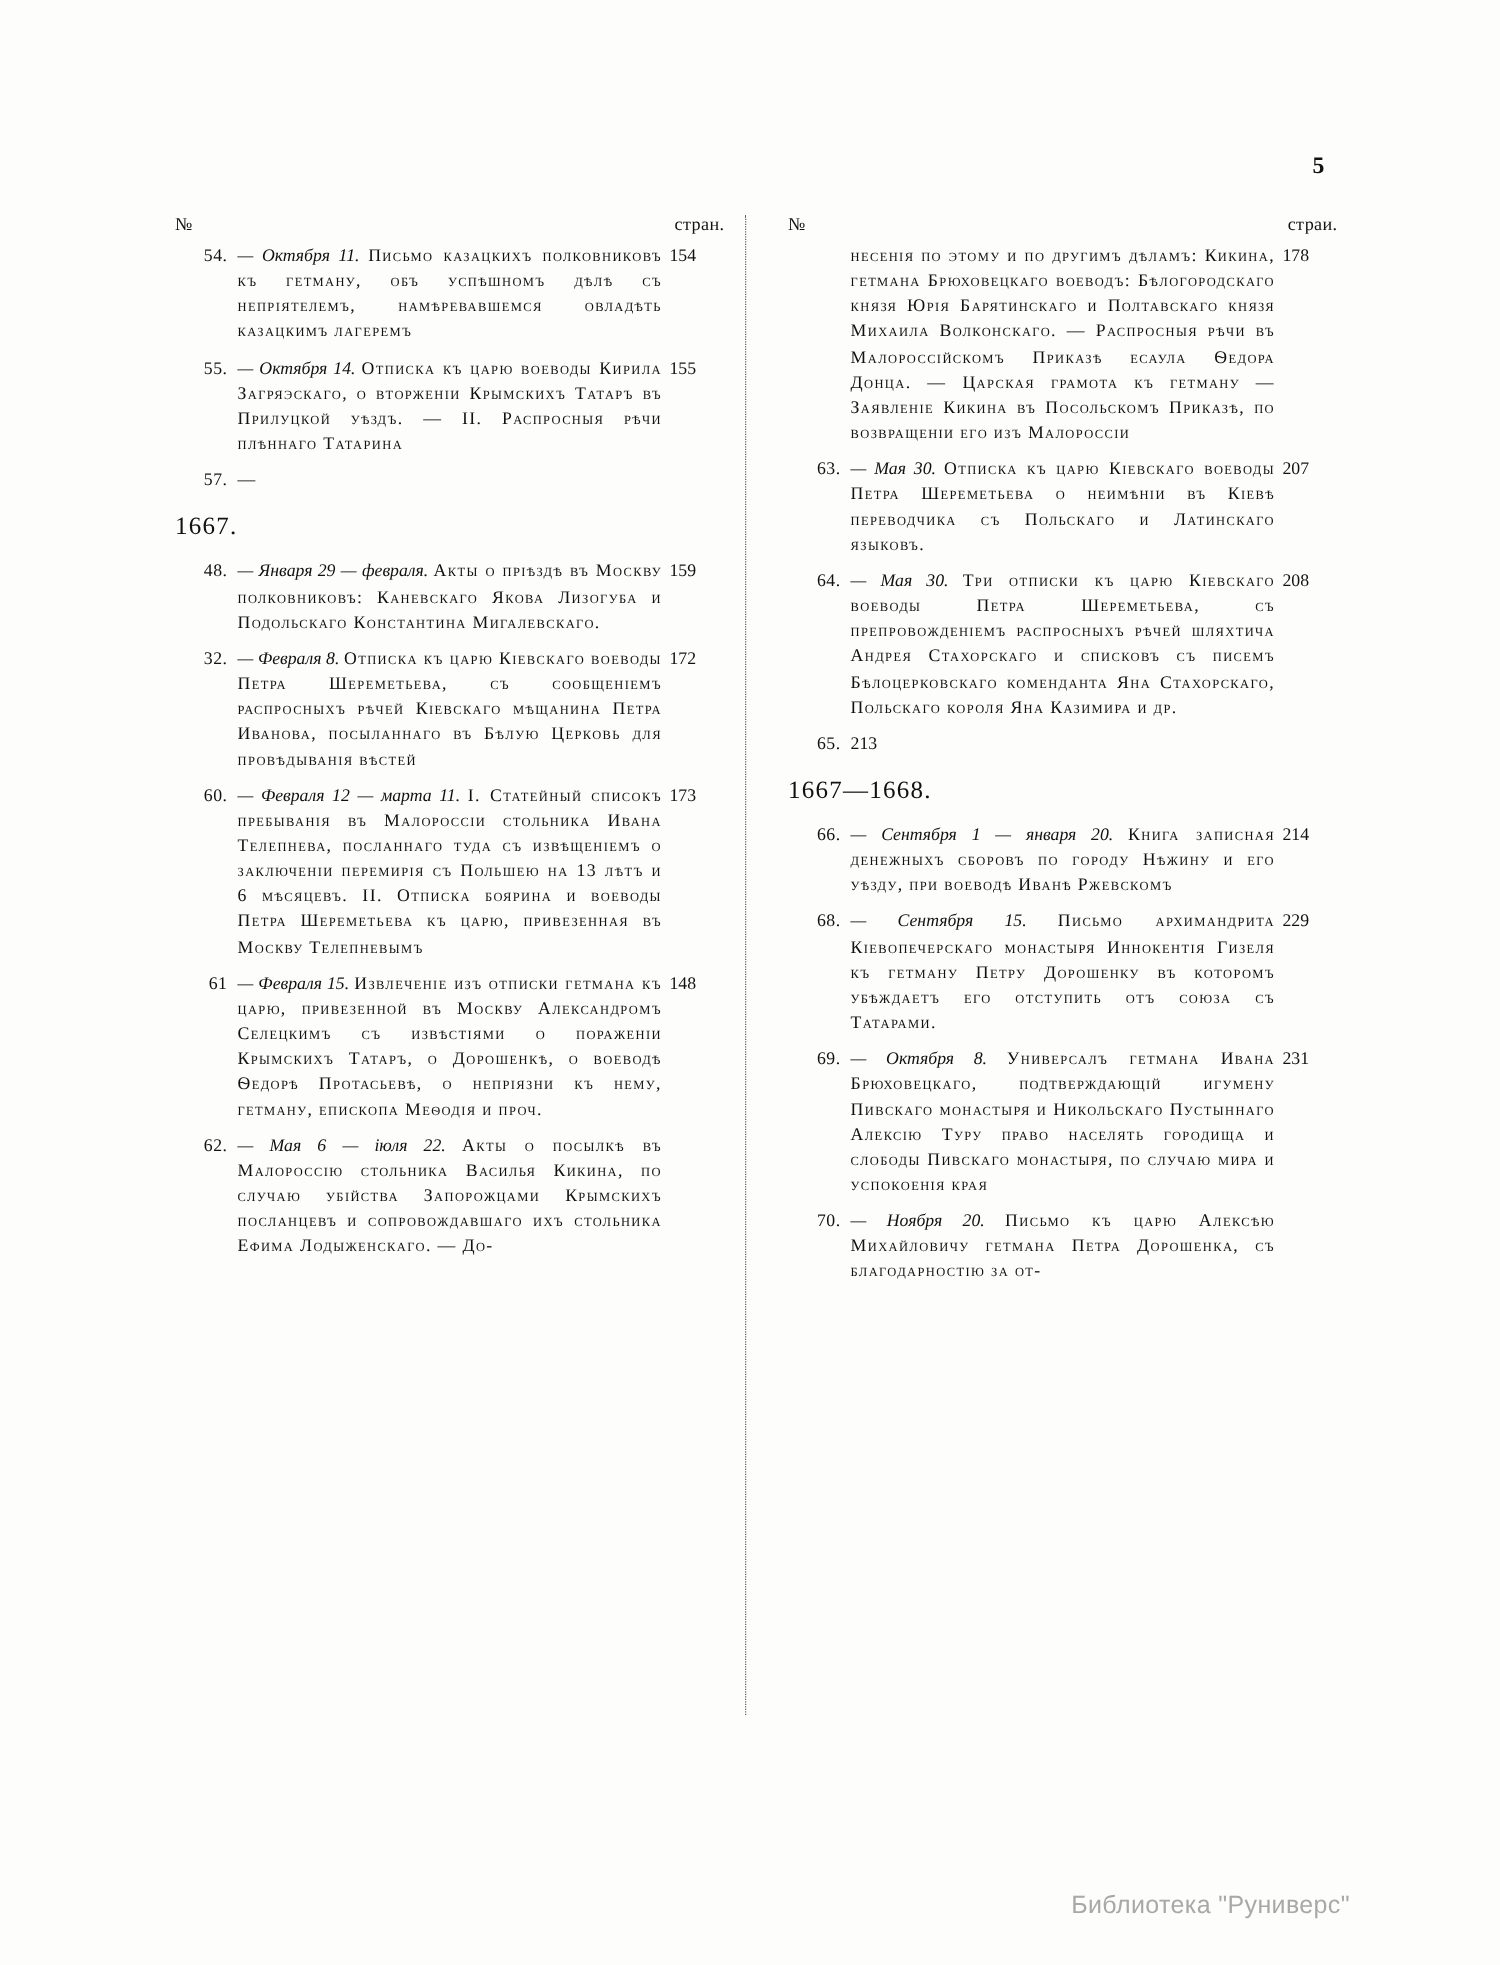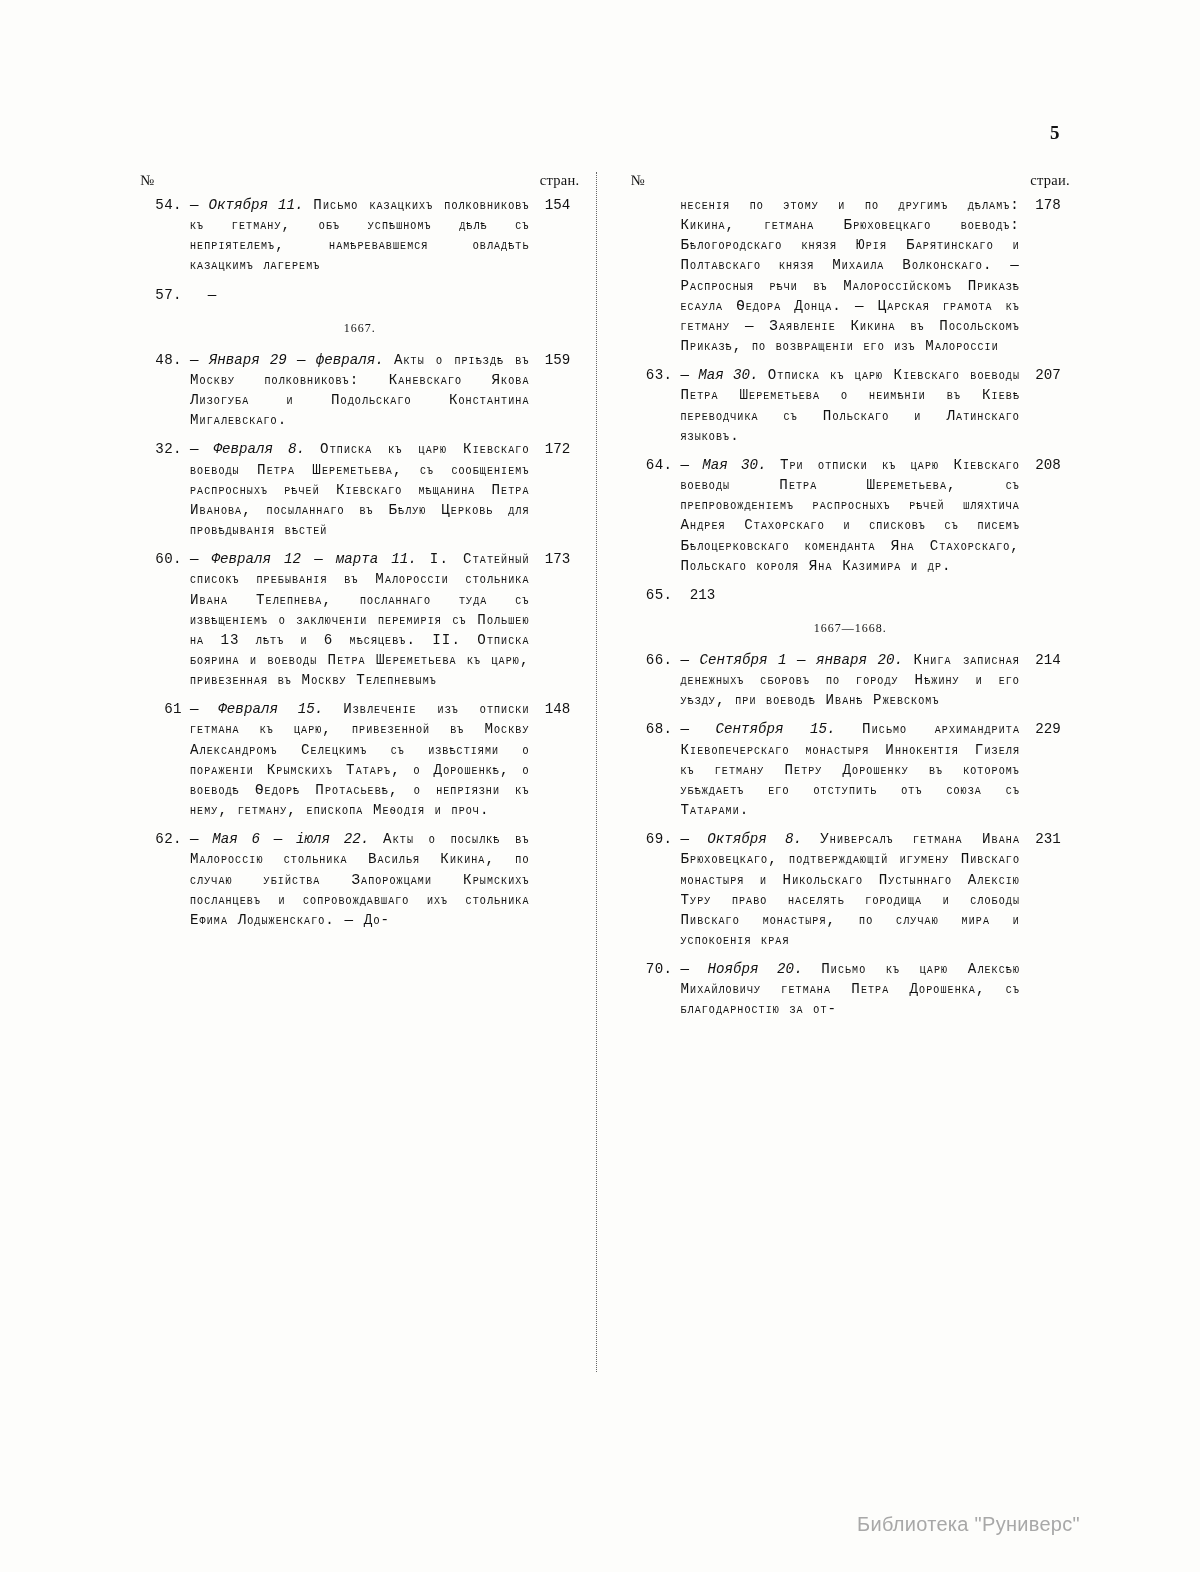--- a/index.html
+++ b/index.html
@@ -57,51 +57,50 @@
     letter-spacing: 0.3px;
   }
   .col-head .no { font-weight: normal; }
   .col-head .str { font-style: normal; margin-left: 40px; }
 
   .entry {
     display: flex;
     margin-bottom: 9px;
     font-size: 14.2px;
     line-height: 1.42;
-    font-family: Liberation Mono, monospace;
   }
   .entry .num {
     width: 42px;
     flex: 0 0 42px;
     text-align: right;
     padding-right: 8px;
     font-variant: normal;
     letter-spacing: 0.4px;
   }
   .entry .body {
     flex: 1 1 auto;
     text-align: justify;
     hyphens: manual;
     padding-right: 6px;
   }
   .entry .pg {
     width: 44px;
     flex: 0 0 44px;
-    text-align: center;
+    text-align: left;
     font-size: 14.2px;
   }
   
   .it { font-style: italic; }
   .sc {
     font-variant: small-caps;
     letter-spacing: 1.1px;
   }
   .year {
-    text-align: center;
-    font-size: 12px;
+    text-align: left;
+    font-size: 20px;
     margin: 16px 0 14px 0;
     letter-spacing: 1px;
   }
   .watermark {
     position: absolute;
     right: 120px;
     bottom: 36px;
     font-family: "Liberation Sans", sans-serif;
     font-size: 20px;
     color: #a8a8a8;
@@ -123,20 +122,25 @@
         <span class="no">№</span>
         <span class="str">стран.</span>
       </div>
 
       <div class="entry">
         <span class="num">54.</span>
         <span class="body"><span class="it">— Октября 11.</span> <span class="sc">Письмо казацкихъ полковниковъ къ гетману, объ успѣшномъ дѣлѣ съ непріятелемъ, намѣревавшемся овладѣть казацкимъ лагеремъ</span></span>
         <span class="pg">154</span>
       </div>
 
+      <div class="entry">
+        <span class="num">55.</span>
+        <span class="body"><span class="it">— Октября 14.</span> <span class="sc">Отписка къ царю воеводы Кирила Загряэскаго, о вторженіи Крымскихъ Татаръ въ Прилуцкой уѣздъ. — II. Распросныя рѣчи плѣннаго Татарина</span></span>
+        <span class="pg">155</span>
+      </div>
 
 
       <div class="entry">
         <span class="num">57.</span>
         <span class="pg dash">—</span>
       </div>
 
       <div class="year">1667.</div>
 
       <div class="entry">

